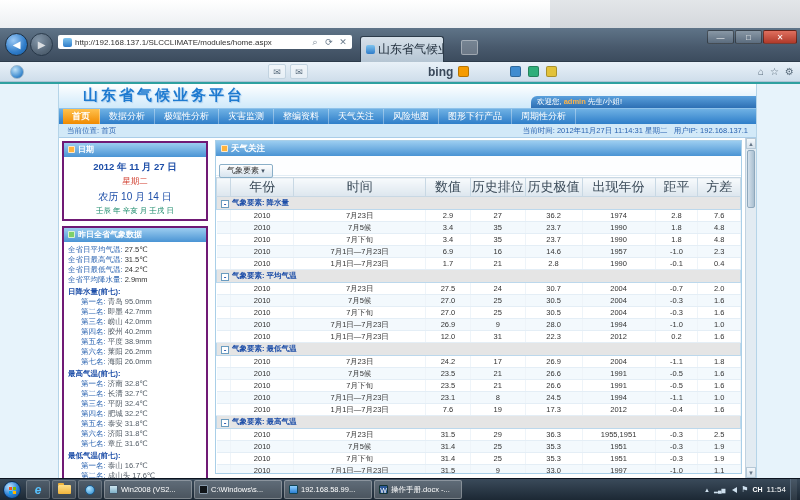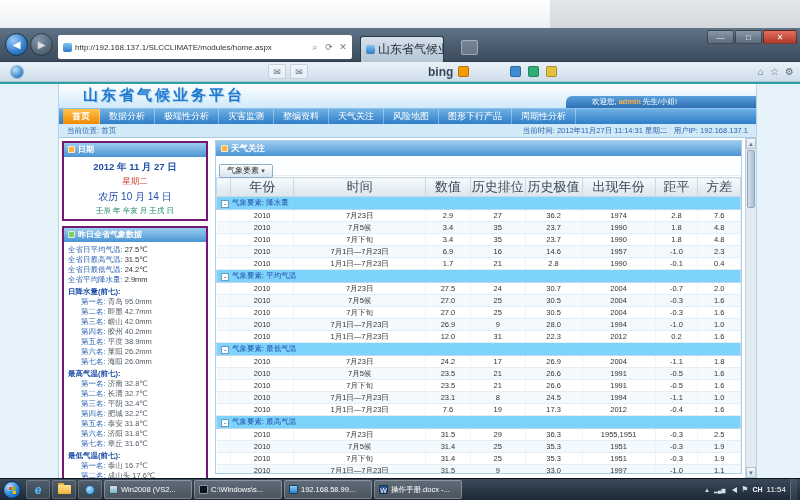--- a/index.html
+++ b/index.html
@@ -14,21 +14,21 @@
     background:linear-gradient(#e3e6e9,#d4d8dc);}
 
   
   .browser-chrome{position:absolute;top:28px;left:0;width:800px;height:34px;
     background:linear-gradient(180deg,#5f7488 0%,#48596c 60%,#3c4c5e 100%);
     border-bottom:1px solid #2c3b4a}
   .nav-btn{position:absolute;top:5px;width:23px;height:23px;border-radius:50%;
     text-align:center;line-height:21px;font-size:10px;color:#fff;border:1px solid #203040}
   .nav-btn.back{left:5px;background:radial-gradient(circle at 35% 30%,#9cc9f5,#2f7cc9 60%,#155a9e)}
   .nav-btn.fwd{left:30px;background:radial-gradient(circle at 35% 30%,#8fa2b4,#5b6c7d 60%,#42525f);opacity:.8}
-  .address-bar{position:absolute;left:58px;top:7px;width:294px;height:24px;background:#fff;
+  .address-bar{position:absolute;left:58px;top:7px;width:294px;height:14px;background:#fff;
     border:1px solid #27респ3b4a;border-radius:2px;display:flex;align-items:center;font-size:8px;color:#333;
     padding:0 2px;overflow:hidden}
   .favicon{display:inline-block;width:9px;height:9px;background:linear-gradient(#7fc4ee,#2f7cc9);
     border-radius:2px;margin:0 3px;flex:0 0 auto}
   .url{flex:1;white-space:nowrap;overflow:hidden}
   .abtn{flex:0 0 auto;width:14px;text-align:center;color:#6b7c8c;font-size:9px;cursor:default}
   .tab{position:absolute;left:360px;top:8px;width:84px;height:26px;
     background:linear-gradient(#d7e1ea,#b5c5d3);border:1px solid #2c3b4a;border-bottom:none;
     border-radius:3px 3px 0 0;display:flex;align-items:center;font-size:12px;color:#1c2a38;
     padding:0 2px;overflow:hidden;white-space:nowrap}
@@ -54,22 +54,22 @@
 
   
   .viewport{position:absolute;top:82px;left:0;width:800px;height:396px;background:#e7f3fb;
     border-top:2px solid var(--frame-teal,#2fa0a0)}
   .page{position:absolute;left:58px;top:0;width:699px;height:394px;background:#fff;
     border-left:1px solid #b5d4e8;border-right:1px solid #b5d4e8;overflow:hidden}
 
   .page-header{position:relative;height:24px;background:linear-gradient(#ffffff,#cfe9fa)}
   .site-title{position:absolute;left:24px;top:2px;font-size:15px;font-weight:bold;
     color:var(--brand-blue,#1e7ad0);letter-spacing:3px;text-shadow:1px 1px 1px rgba(160,200,235,.8)}
-  .welcome{position:absolute;right:0;top:12px;height:12px;width:190px;line-height:12px;
-    background:linear-gradient(#5aa0dc,#2d6fb4);color:#fff;font-size:7.5px;padding-left:26px;
+  .welcome{position:absolute;right:0;top:12px;height:12px;width:225px;line-height:12px;
+    background:linear-gradient(#5aa0dc,#2d6fb4);color:#fff;font-size:7.5px;padding-left:6px;
     border-radius:6px 0 0 0}
   .wuser{color:#ffb347;font-weight:bold}
 
   .nav-bar{height:16px;background:linear-gradient(#6fb1e4,#2e7ec9);display:flex;align-items:flex-end;
     padding-left:4px;border-top:1px solid #8fc2ea}
   .nav-item{padding:0 9px;font-size:9px;color:#fff;line-height:15px;
     border-right:1px solid rgba(255,255,255,.35);white-space:nowrap;cursor:default}
   .nav-item.active{background:linear-gradient(#ffc14d,var(--accent-orange,#f08a00));font-weight:bold}
 
   .breadcrumb-bar{height:14px;background:#d2e9f8;border-bottom:1px solid #aacde8;
@@ -108,21 +108,21 @@
   .toolbar{height:20px;padding:3px 0 0 3px;background:#fdfeff;border-bottom:1px solid #e2edf5}
   .element-btn{font-size:8px;height:14px;padding:0 7px;background:linear-gradient(#fefefe,#d7e4ef);
     border:1px solid #8aafc8;border-radius:2px;color:#333;
     font-family:"Liberation Sans","DejaVu Sans",sans-serif}
   .caret{font-size:7px;color:#456}
   .data-table{width:100%;border-collapse:collapse;table-layout:fixed;font-size:7.5px;color:#333;margin-top:1px}
   .data-table th{height:15px;background:linear-gradient(#f7fafc,#dce6ee);border:1px solid #c8d8e4;
     font-weight:normal;font-size:13px;color:#3a4a58;overflow:hidden;white-space:nowrap}
   .data-table td{height:12px;border-bottom:1px solid #e4eef6;border-right:1px solid #eef4f9;
     text-align:center;padding:0 2px;overflow:hidden;white-space:nowrap}
-  .section-row td{background:#7dd3fc;text-align:left;color:#1d4ea8;font-weight:normal;
+  .section-row td{background:#e5e5e5;text-align:left;color:#1d4ea8;font-weight:bold;
     border:1px solid #bcd8ec;height:13px}
   .expand-box{display:inline-block;width:8px;height:8px;border:1px solid #6a9cc0;background:#fff;
     line-height:6px;font-size:8px;text-align:center;color:#1d4ea8;margin:0 3px 0 2px;vertical-align:-1px}
   .data-row.alt td{background:#f3f9fd}
   .c-expand{width:14px}
 
   
   .scrollbar{position:absolute;right:0;top:0;bottom:0;width:11px;background:#e2ebf2;
     border-left:1px solid #c0d2e0;font-size:6px;color:#678;text-align:center}
   .sb-btn{height:11px;line-height:11px;background:linear-gradient(#f4f8fb,#d6e2ec);border:1px solid #b6c8d6}

